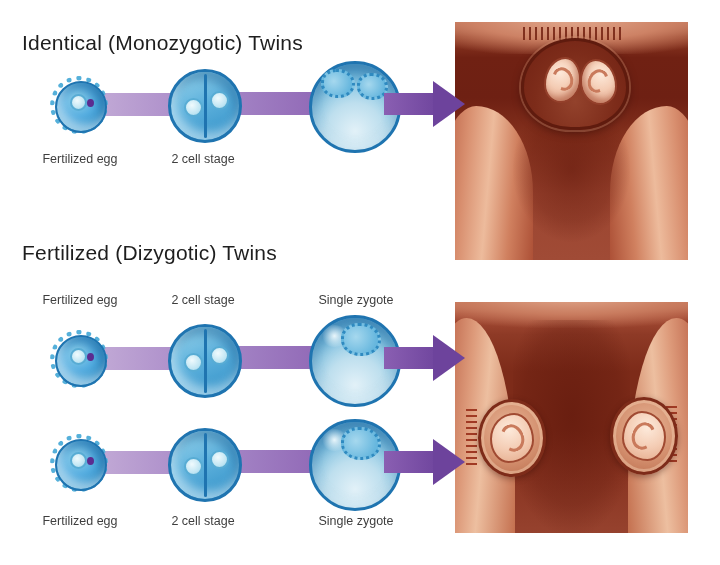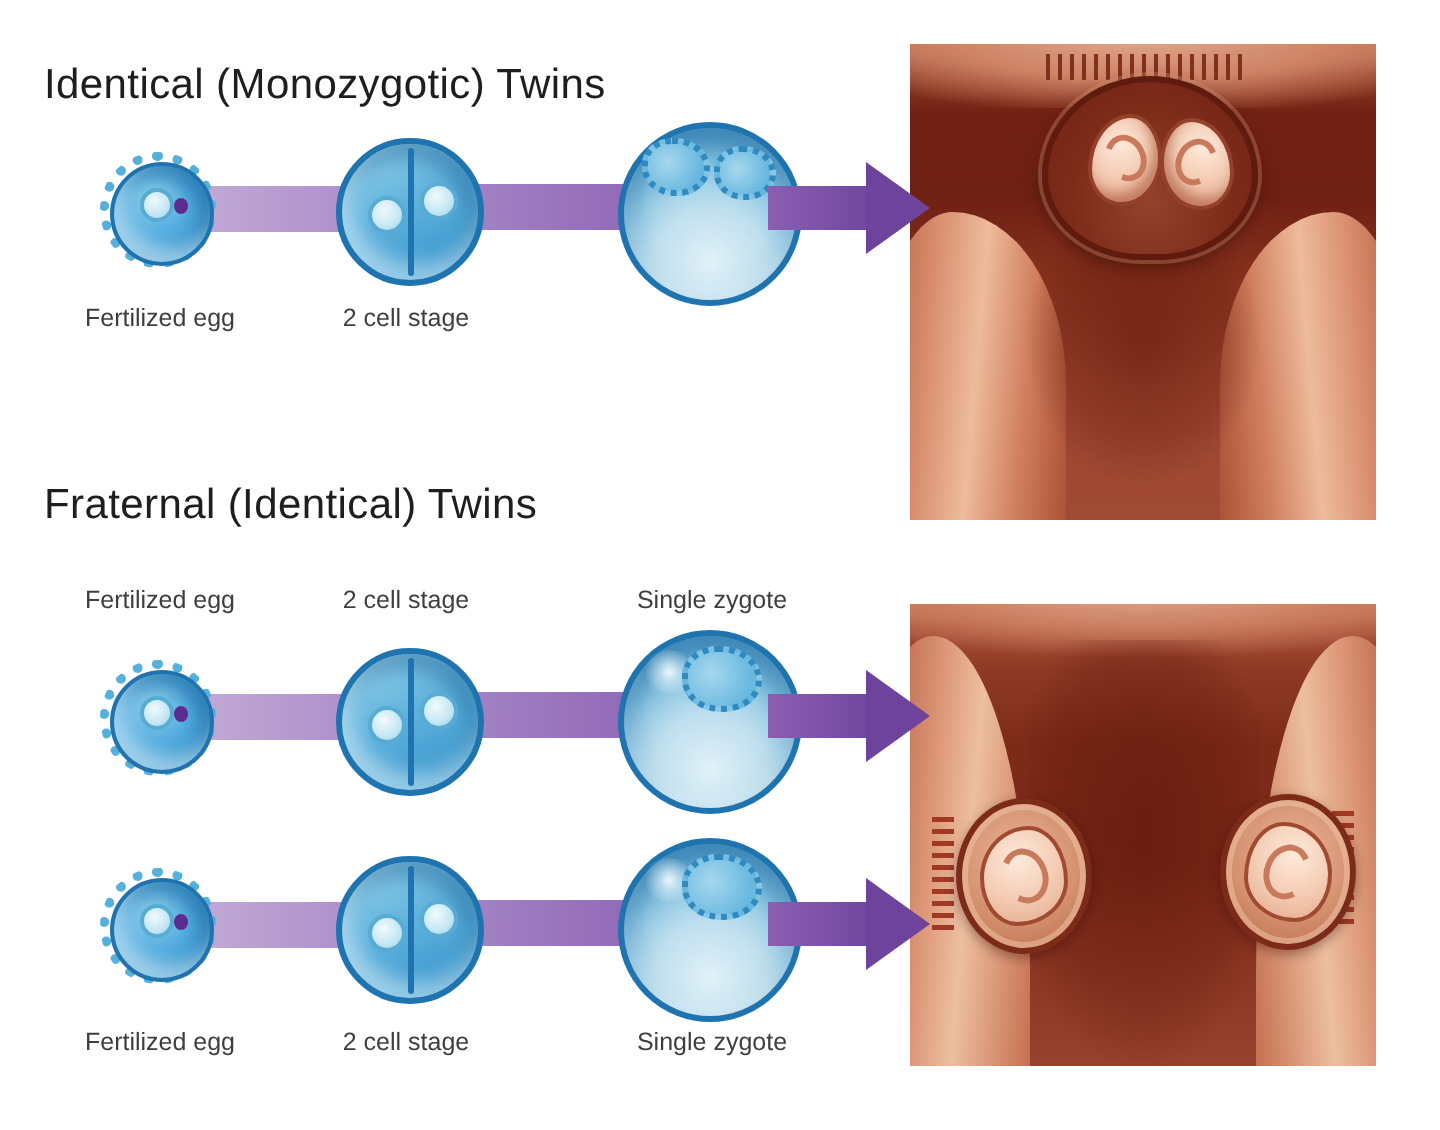--- a/index.html
+++ b/index.html
@@ -164,21 +164,21 @@
     <div class="ut-wall ut-wall-left"></div>
     <div class="ut-wall ut-wall-right"></div>
     <div class="ut-canal"></div>
     <div class="ut-villi"></div>
     <div class="ut-sac">
       <div class="ut-embryo e-left"></div>
       <div class="ut-embryo e-right"></div>
     </div>
   </div>
 
-  <div class="sec-title" style="left:22px;top:241px;">Fraternal (Identical) Twins</div>
+  <div class="sec-title" style="left:22px;top:241px;">Fertilized (Dizygotic) Twins</div>
 
   <div class="stage-label" style="left:80px;top:293px;">Fertilized egg</div>
   <div class="stage-label" style="left:203px;top:293px;">2 cell stage</div>
   <div class="stage-label" style="left:356px;top:293px;">Single zygote</div>
 
   <div class="bar bar-light" style="left:96px;top:347px;width:92px;"></div>
   <div class="bar bar-med" style="left:222px;top:346px;width:108px;"></div>
   <div class="egg" style="left:50px;top:330px;">
     <div class="egg-spikes"></div>
     <div class="egg-body">

